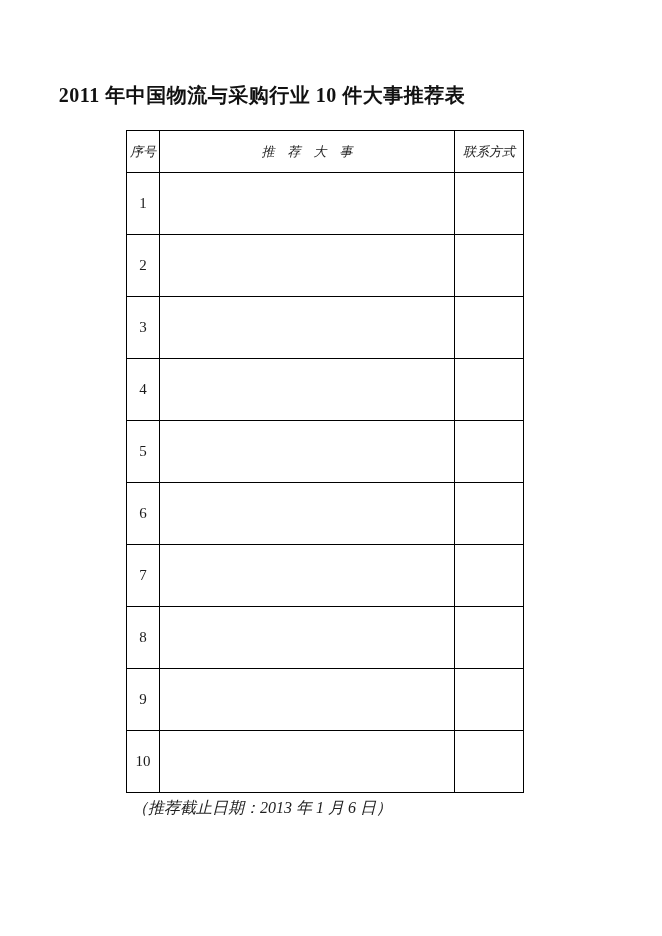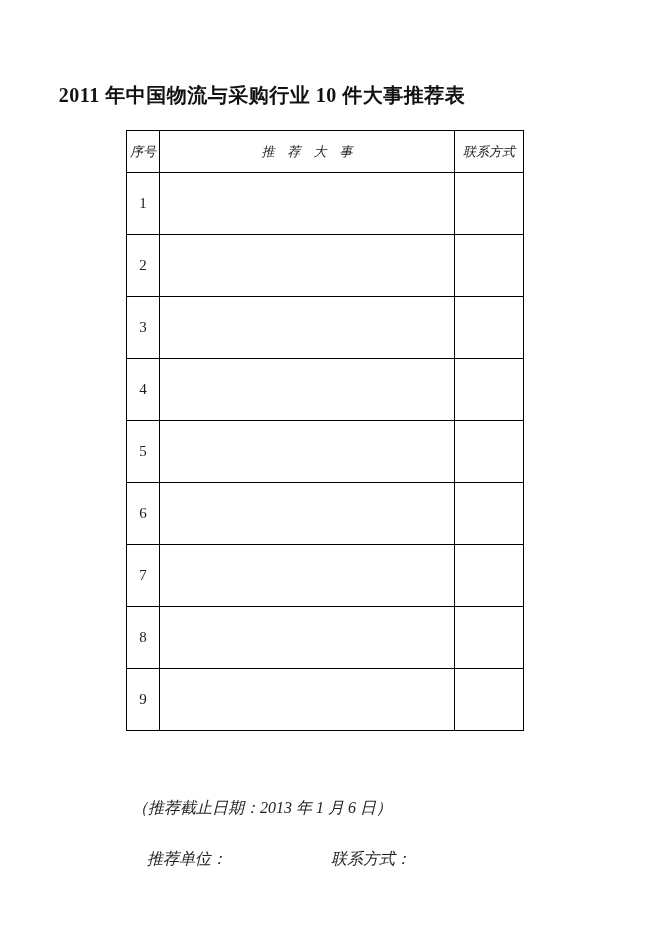--- a/index.html
+++ b/index.html
@@ -143,22 +143,24 @@
       <tr class="data-row">
         <td class="cell-num">8</td>
         <td class="cell-blank"></td>
         <td class="cell-blank"></td>
       </tr>
       <tr class="data-row">
         <td class="cell-num">9</td>
         <td class="cell-blank"></td>
         <td class="cell-blank"></td>
       </tr>
+      <tr class="data-row">
+        <td class="cell-num">10</td>
+        <td class="cell-blank"></td>
+        <td class="cell-blank"></td>
+      </tr>
     </tbody>
   </table>
 
   <div class="deadline-note">（推荐截止日期：2013 年 1 月 6 日）</div>
 
-  <div class="contact-line">
-    <span>推荐单位：</span><span class="contact-label">联系方式：</span>
-  </div>
 
 </div>
 
 </body></html>

